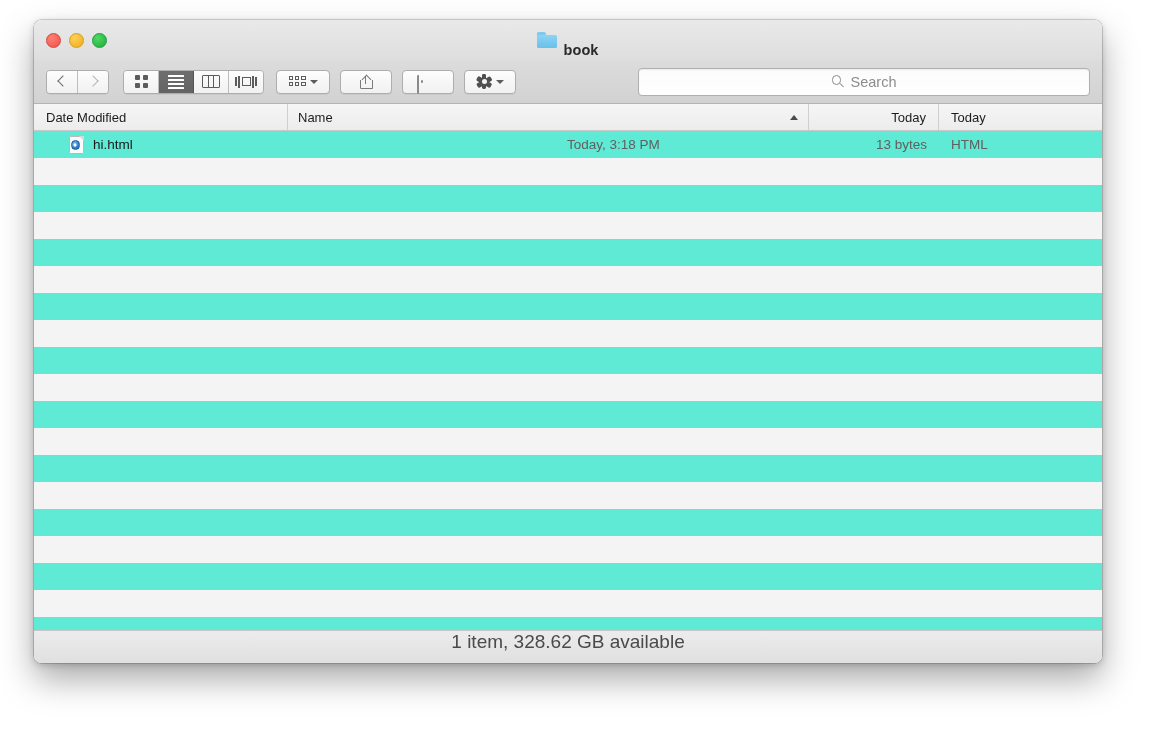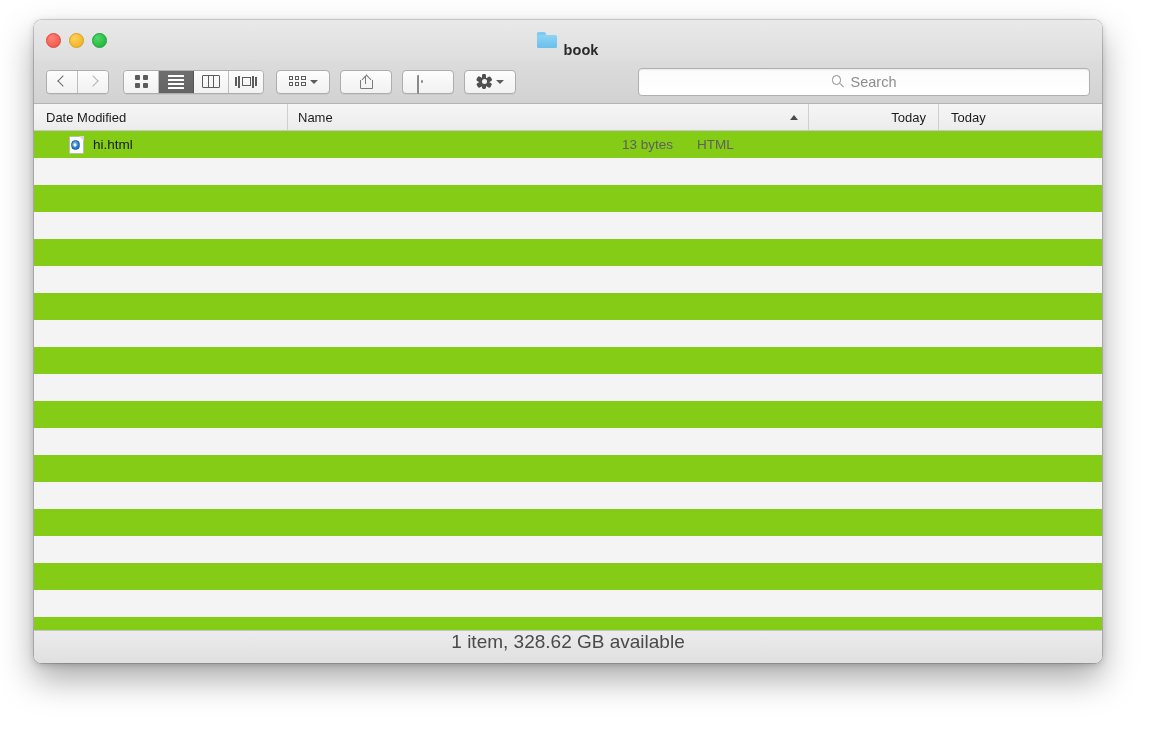--- a/index.html
+++ b/index.html
@@ -348,21 +348,21 @@
     width: 0; height: 0;
     border-left: 4.5px solid transparent;
     border-right: 4.5px solid transparent;
     border-bottom: 5px solid #4a4a4a;
   }
 
   
   .list {
     flex: 1 1 auto;
     position: relative;
-    background: #84cc16;
+    background: #5eead4;
     overflow: hidden;
   }
   .row {
     height: 27px;
     display: flex;
     align-items: center;
     box-sizing: border-box;
   }
   .row.alt { background: #f4f4f4; }
   .row.empty { background: transparent; }
@@ -568,20 +568,21 @@
       <div class="row">
         <div class="cell name">
           <span class="doc-icon">
             <span class="page"></span>
               <span class="fold"></span>
             <span class="badge"></span>
               <span class="needle"></span>
           </span>
           <span>hi.html</span>
         </div>
+        <div class="cell date">Today, 3:18 PM</div>
         <div class="cell size">13 bytes</div>
         <div class="cell kind">HTML</div>
       </div>
       <div id="empty-rows">
           <div class="row empty alt"></div>
           <div class="row empty"></div>
           <div class="row empty alt"></div>
           <div class="row empty"></div>
           <div class="row empty alt"></div>
           <div class="row empty"></div>

